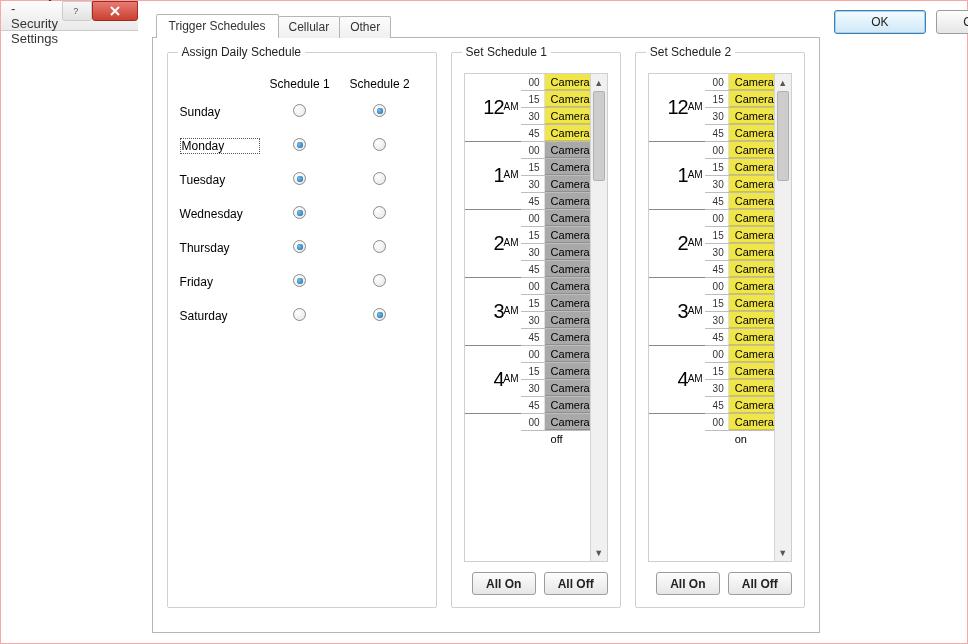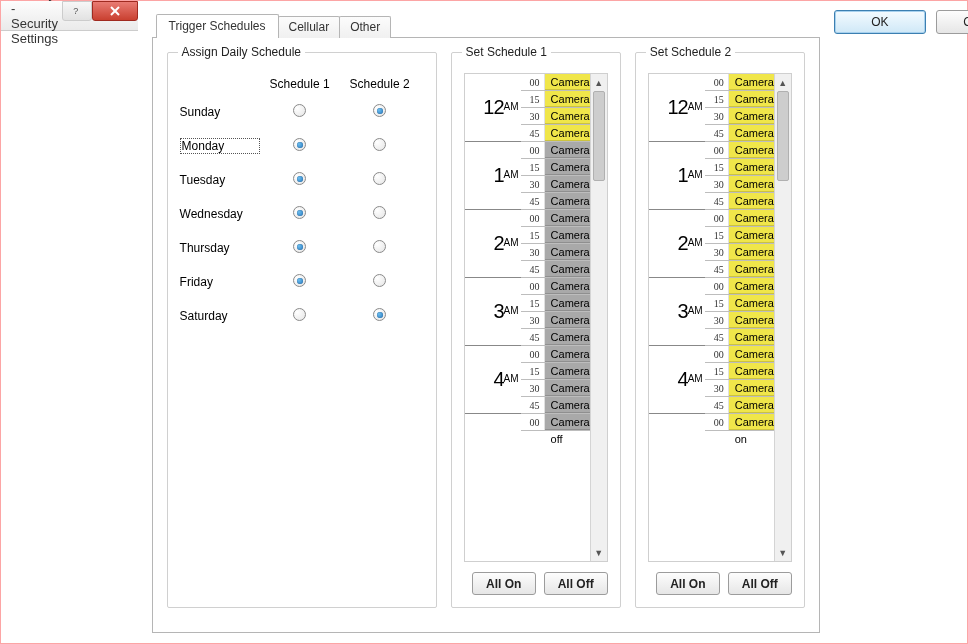--- a/index.html
+++ b/index.html
@@ -178,21 +178,20 @@
   .slot-min {
     width:24px;
     text-align:right;
     padding-right:4px;
     font-size:10px;
     color:#333;
     background:#fff;
     border-right:1px solid #e0e0e0;
     height:100%;
     line-height:17px;
-    font-family:Liberation Serif, serif;
   }
   .slot-cell {
     flex:1;
     height:100%;
     padding-left:6px;
     font-size:11px;
     line-height:17px;
     border-bottom:1px solid rgba(0,0,0,0.15);
   }
   .slot-on  { background:#f0e64a; color:#000; }

